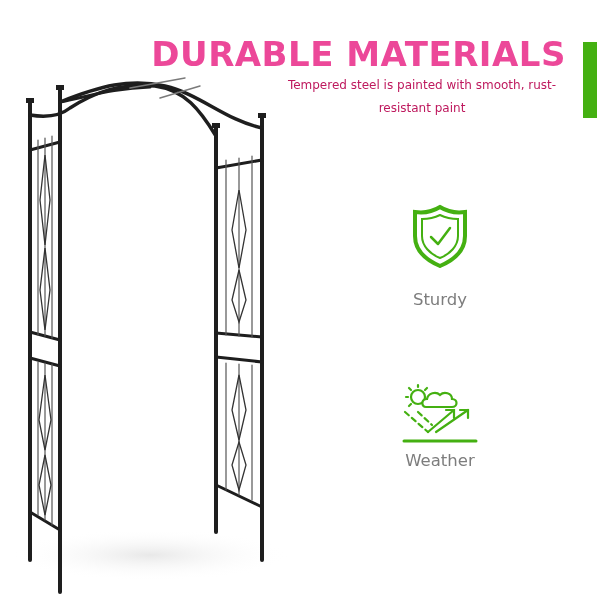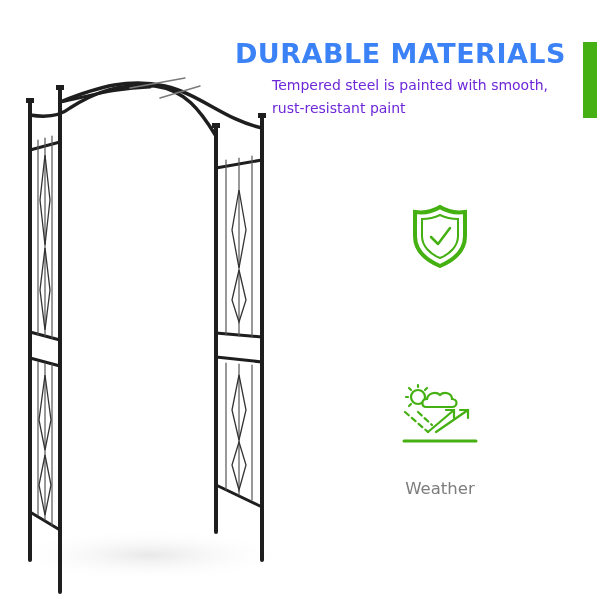--- a/index.html
+++ b/index.html
@@ -3,37 +3,37 @@
   <meta charset="utf-8">
   <style>
     html, body { margin: 0; padding: 0; }
     body {
       width: 600px; height: 600px; background: #ffffff; position: relative; overflow: hidden;
       font-family: "Liberation Sans", "DejaVu Sans", sans-serif;
     }
     .product { position: absolute; left: 0; top: 0; width: 300px; height: 600px; }
     .headline {
       position: absolute; right: 34px; top: 36px;
-      font-family: "DejaVu Sans", sans-serif; font-size: 27px; font-weight: 700;
-      letter-spacing: 0.5px; color: #3b82f6; white-space: nowrap; line-height: 36px;
+      font-family: "DejaVu Sans", sans-serif; font-size: 34px; font-weight: 700;
+      letter-spacing: 0.5px; color: #ec4899; white-space: nowrap; line-height: 36px;
     }
     .accent-bar { position: absolute; left: 583px; top: 42px; width: 14px; height: 76px; background: #44b011; }
     .subline {
-      position: absolute; right: 28px; top: 74px; width: 300px; text-align: left;
-      font-family: "DejaVu Sans", sans-serif; font-size: 14px; line-height: 23px; color: #6d28d9;
+      position: absolute; right: 28px; top: 74px; width: 300px; text-align: center;
+      font-family: "DejaVu Sans", sans-serif; font-size: 12px; line-height: 23px; color: #be185d;
     }
     .feature { position: absolute; left: 380px; width: 120px; text-align: center; }
     .feature svg { display: block; margin: 0 auto; }
     .feature-label {
       font-family: "DejaVu Sans", sans-serif; font-size: 16.5px; line-height: 23px; color: #7d7d7d;
     }
     .f1 { top: 204px; }
     .f1 .feature-label { margin-top: 20px; }
     .f2 { top: 383px; }
-    .f2 .feature-label { margin-top: 32px; }
+    .f2 .feature-label { margin-top: 4px; }
   </style>
 </head>
 <body>
 
 <div class="product">
   <svg width="300" height="600" viewBox="0 0 300 600" xmlns="http://www.w3.org/2000/svg">
     <defs>
       <radialGradient id="shadow" cx="50%" cy="50%" r="50%">
         <stop offset="0%" stop-color="#e8e8e8"></stop>
         <stop offset="100%" stop-color="#ffffff" stop-opacity="0"></stop>
@@ -105,20 +105,21 @@
 <div class="accent-bar"></div>
 <div class="subline">Tempered steel is painted with smooth, rust-resistant paint</div>
 
 <div class="feature f1">
   <svg width="56" height="64" viewBox="0 0 56 64">
     <path d="M28 3 C 20 8, 10 9, 3 8 L 3 32 C 3 46, 14 56, 28 62 C 42 56, 53 46, 53 32 L 53 8 C 46 9, 36 8, 28 3 Z" fill="none" stroke="#44b011" stroke-width="4"></path>
     <path d="M28 11 C 22 14, 15 15, 10 15 L 10 32 C 10 42, 18 50, 28 54 C 38 50, 46 42, 46 32 L 46 15 C 41 15, 34 14, 28 11 Z" fill="none" stroke="#44b011" stroke-width="2"></path>
     <path d="M19 33 L 26 40 L 38 24" fill="none" stroke="#44b011" stroke-width="2.5" stroke-linecap="round" stroke-linejoin="round"></path>
   </svg>
   <div class="feature-label">
+    <div>Sturdy</div>
   </div>
 </div>
 
 <div class="feature f2">
   <svg width="76" height="62" viewBox="0 0 76 62">
     <g fill="none" stroke="#44b011" stroke-width="2.2" stroke-linecap="round">
       <circle cx="16" cy="14" r="7"></circle>
       <line x1="16" y1="2" x2="16" y2="4"></line>
         <line x1="4" y1="14" x2="6" y2="14"></line>
       <line x1="7" y1="5" x2="9" y2="7"></line>

